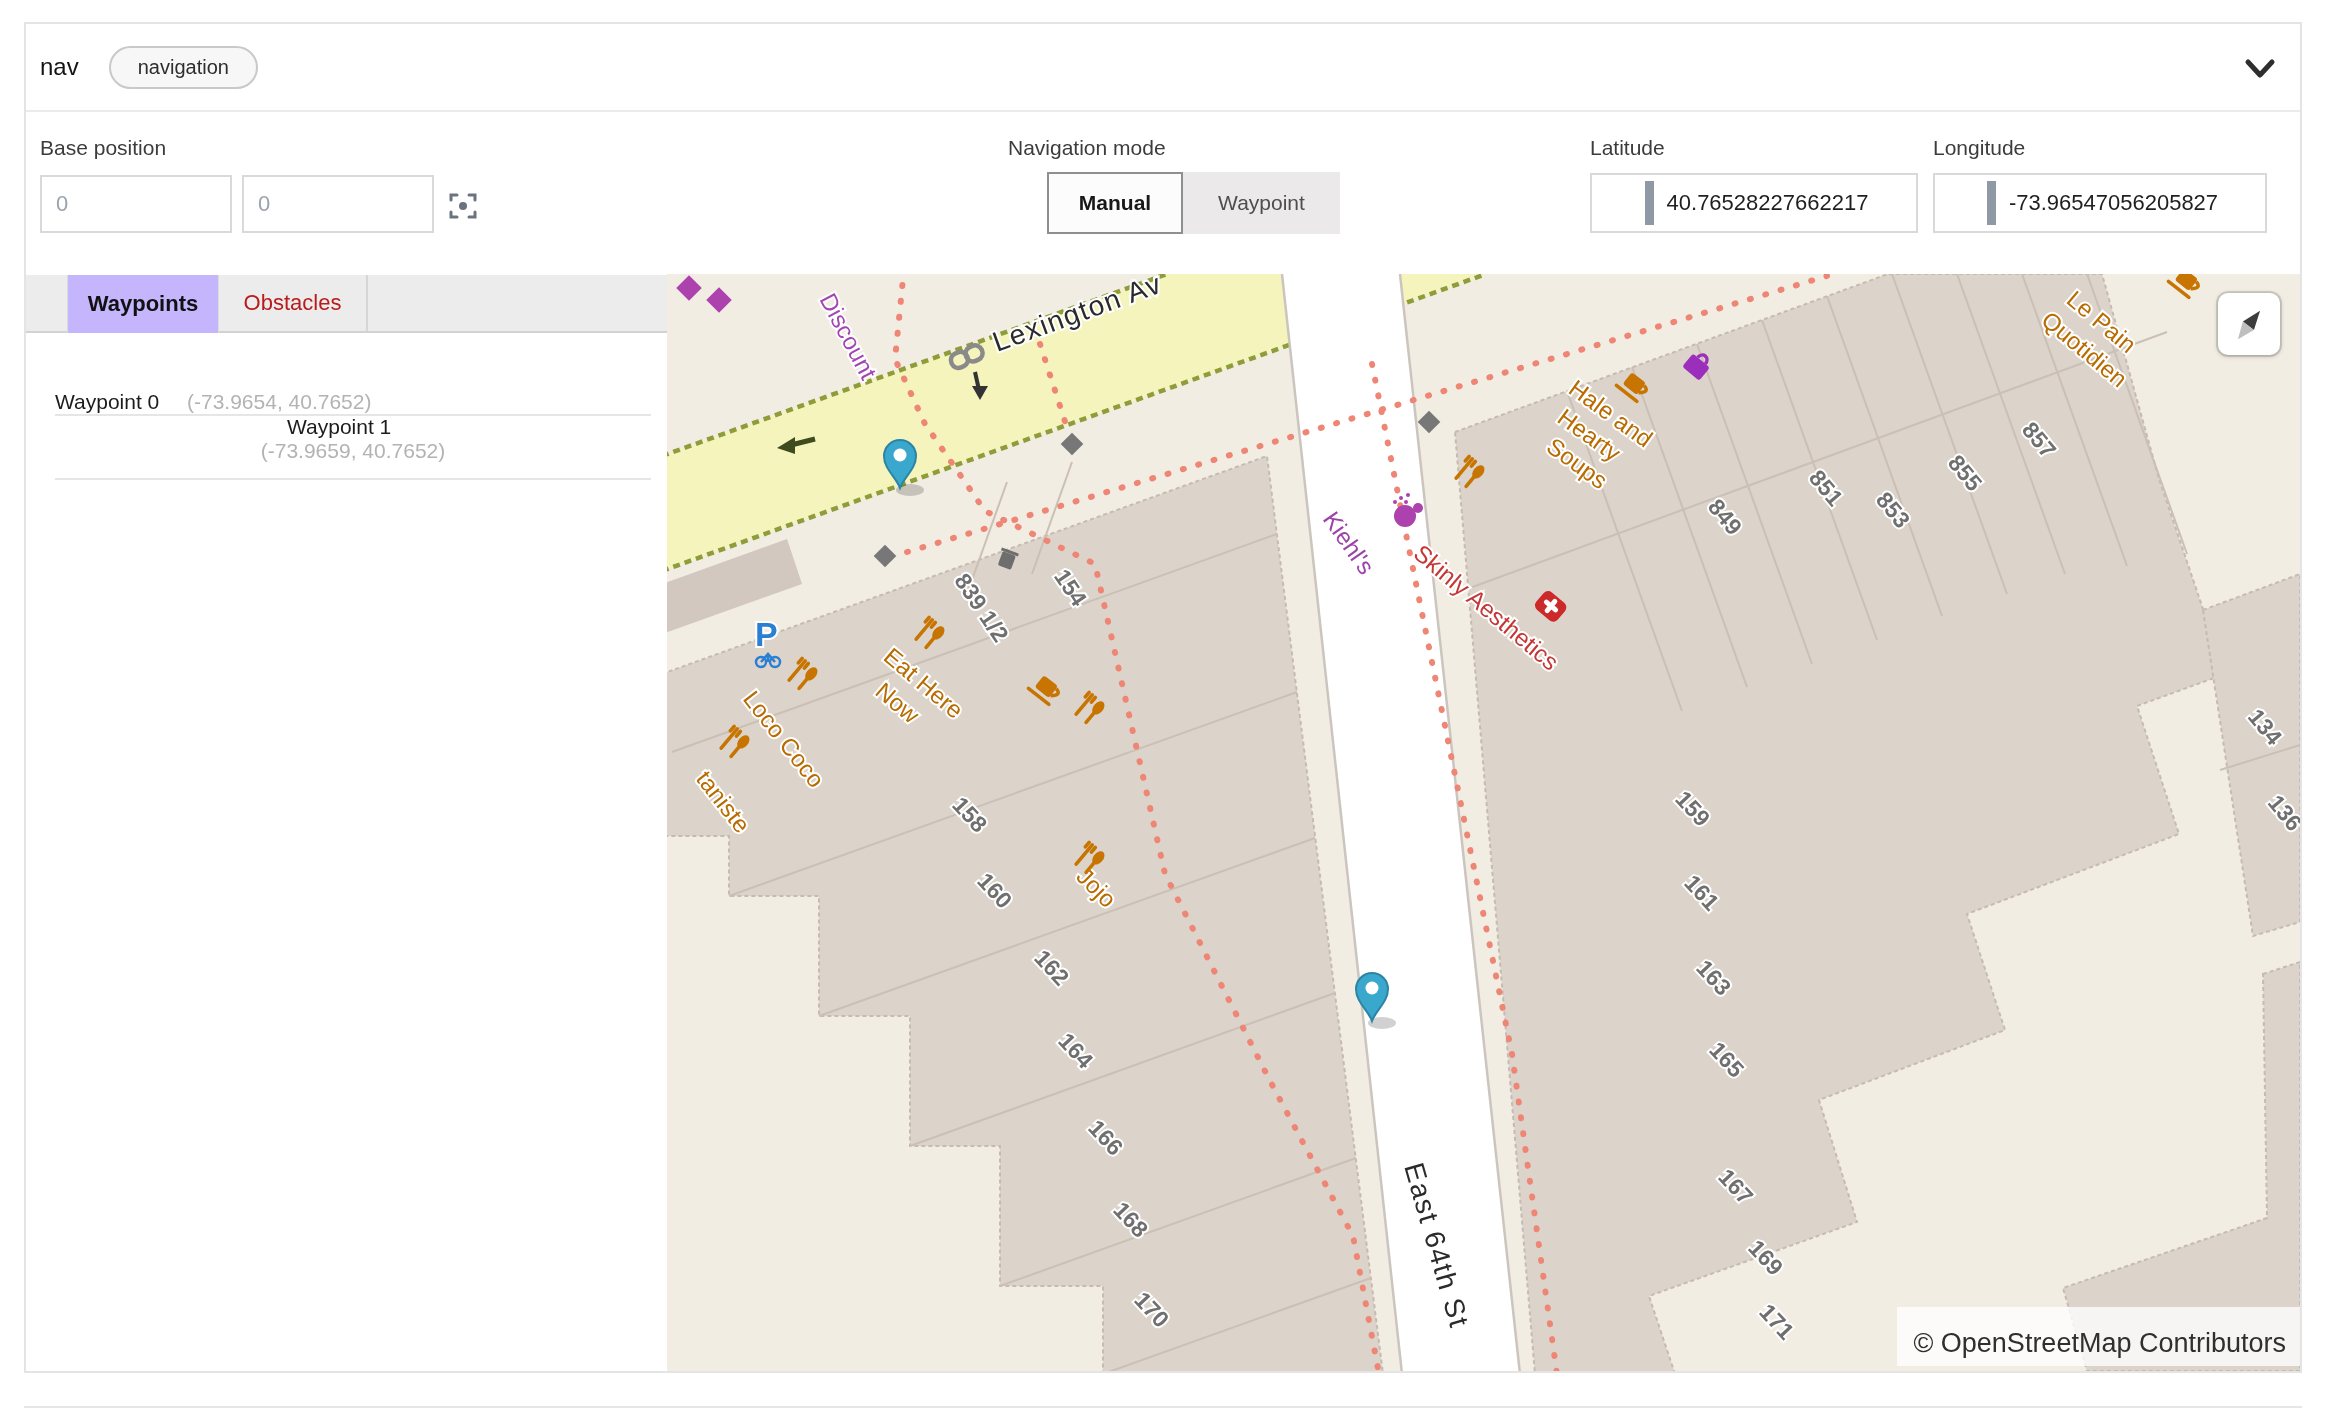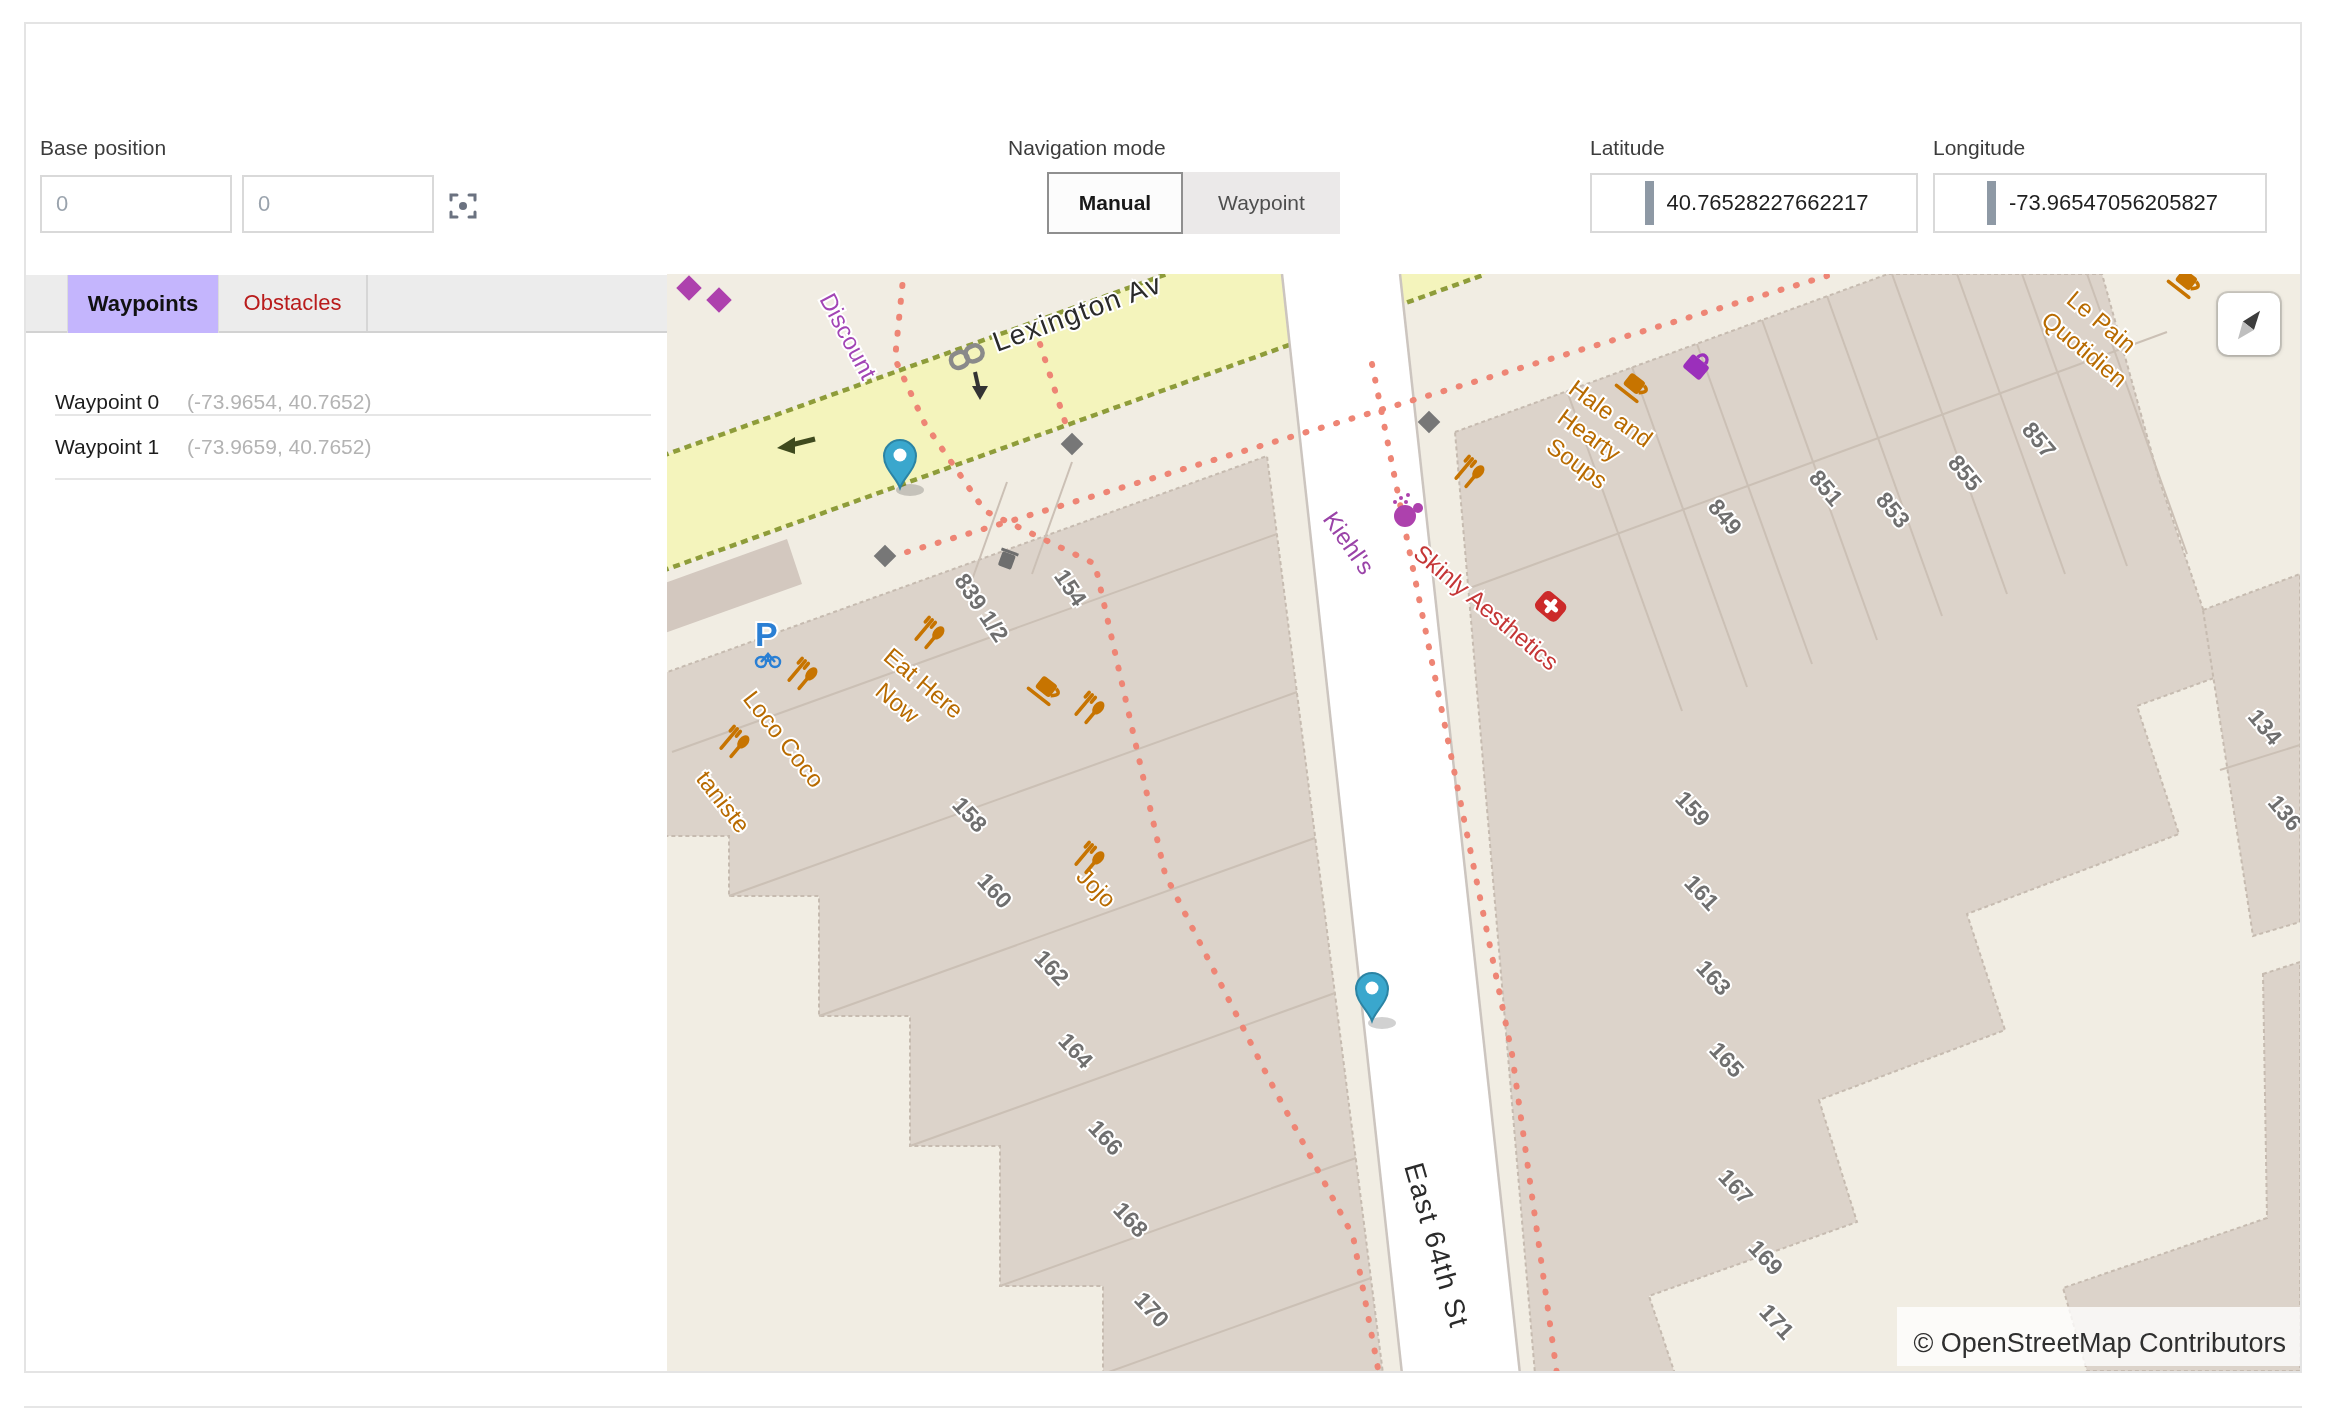--- a/index.html
+++ b/index.html
@@ -48,20 +48,29 @@
         padding:21px 14px 7px 16px;font-size:27px;color:#2f2f2f;white-space:nowrap;}
   .next-card{position:absolute;left:24px;top:1406px;width:2278px;height:6px;
         background:#fff;border-top:2px solid #e6e6e6;}
 </style>
 </head>
 <body>
 
 <div class="page">
   <div class="card">
 
+    <div class="card-header">
+      <span class="card-title">nav</span>
+      <span class="badge">navigation</span>
+      <span class="chevron">
+        <svg width="40" height="40" viewBox="0 0 40 40">
+          <polyline points="8,14 20,27 32,14" fill="none" stroke="#2e2e2e" stroke-width="5" stroke-linecap="round" stroke-linejoin="round"></polyline>
+        </svg>
+      </span>
+    </div>
 
     <div class="flabel" style="left:14px;top:112px;">Base position</div>
     <input class="tinput" style="left: 14px; top: 151px; width: 192px;" placeholder="0">
     <input class="tinput" style="left: 216px; top: 151px; width: 192px;" placeholder="0">
     <svg class="locate" style="left:422px;top:167px;" viewBox="0 0 30 30">
       <g fill="none" stroke="#6b7280" stroke-width="3" stroke-linecap="round">
         <path d="M3,9 V4 H9"></path>
           <path d="M21,4 H27 V9"></path>
           <path d="M27,21 V26 H21"></path>
           <path d="M9,26 H3 V21"></path>
@@ -91,21 +100,21 @@
     <div class="tabbar">
       <div class="tab-spacer"></div>
       <div class="tab tab-active">Waypoints</div>
       <div class="tab tab-idle">Obstacles</div>
     </div>
 
     <div class="wrow" style="top:327px;align-items:flex-end;">
       <span class="wname">Waypoint 0</span>
       <span class="wcoords">(-73.9654, 40.7652)</span>
     </div>
-    <div class="wrow" style="top:391px;">
+    <div class="wrow" style="top:391px;flex-direction:column;">
       <span class="wname">Waypoint 1</span>
       <span class="wcoords">(-73.9659, 40.7652)</span>
     </div>
 
     <div class="map">
       <svg width="1633" height="1097" viewBox="0 0 1633 1097" preserveAspectRatio="none">
 
         <rect x="0" y="0" width="1633" height="1097" fill="#f1ede3"></rect>
 
         <g fill="#dcd3ca" stroke="#c6bbb0" stroke-width="2" stroke-dasharray="4 3">

